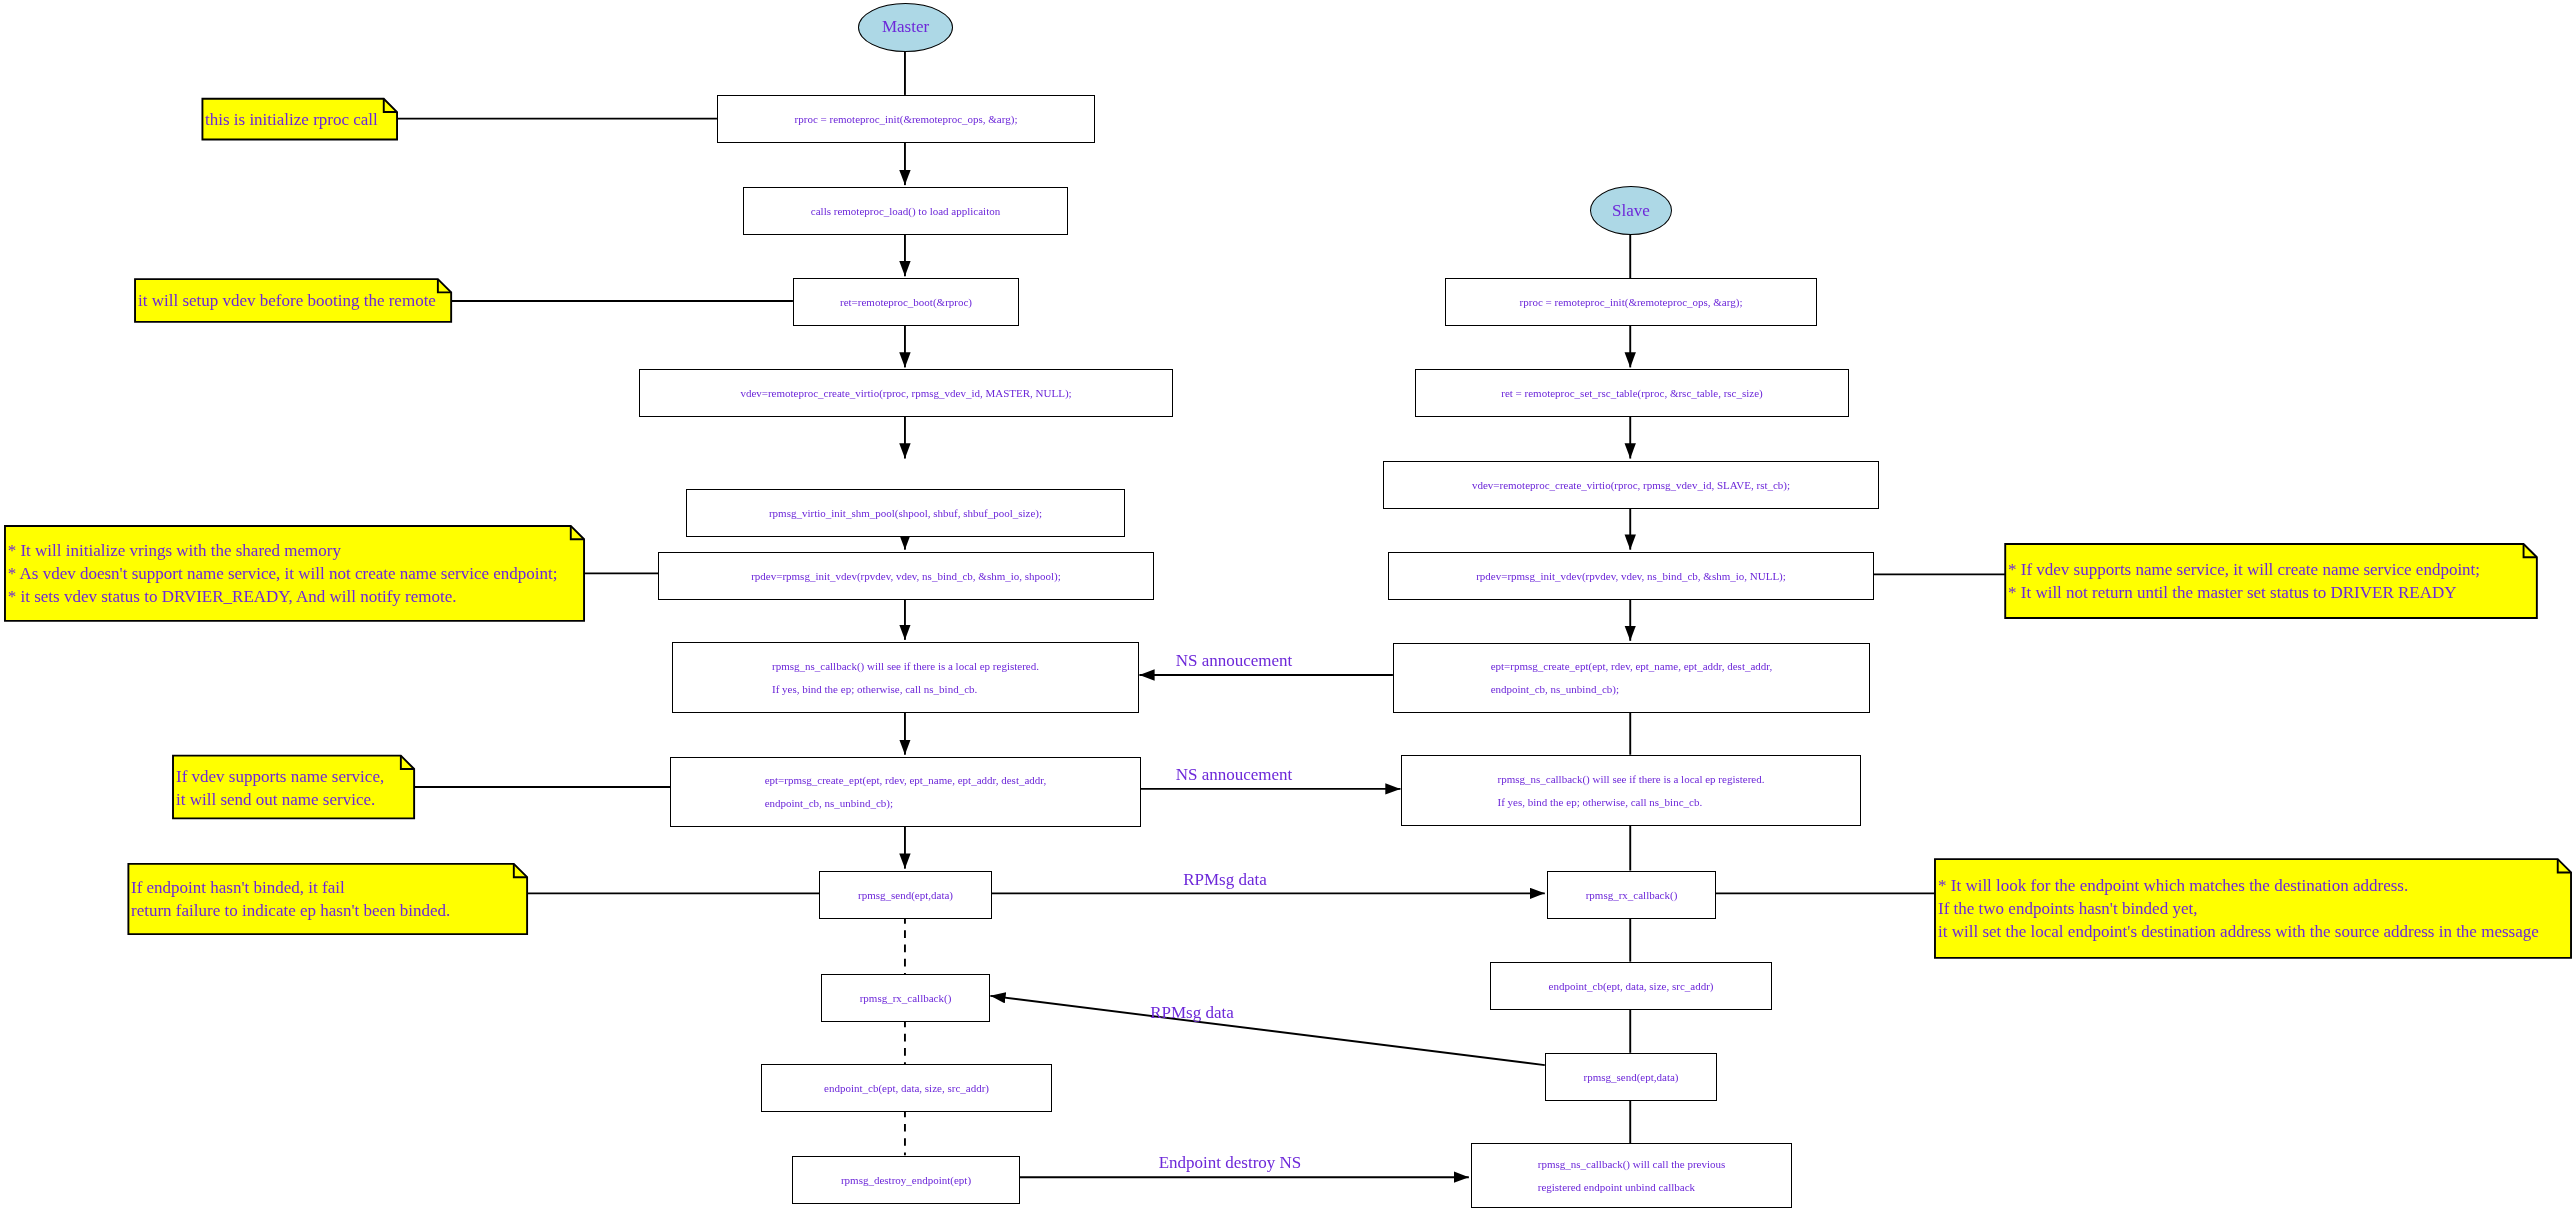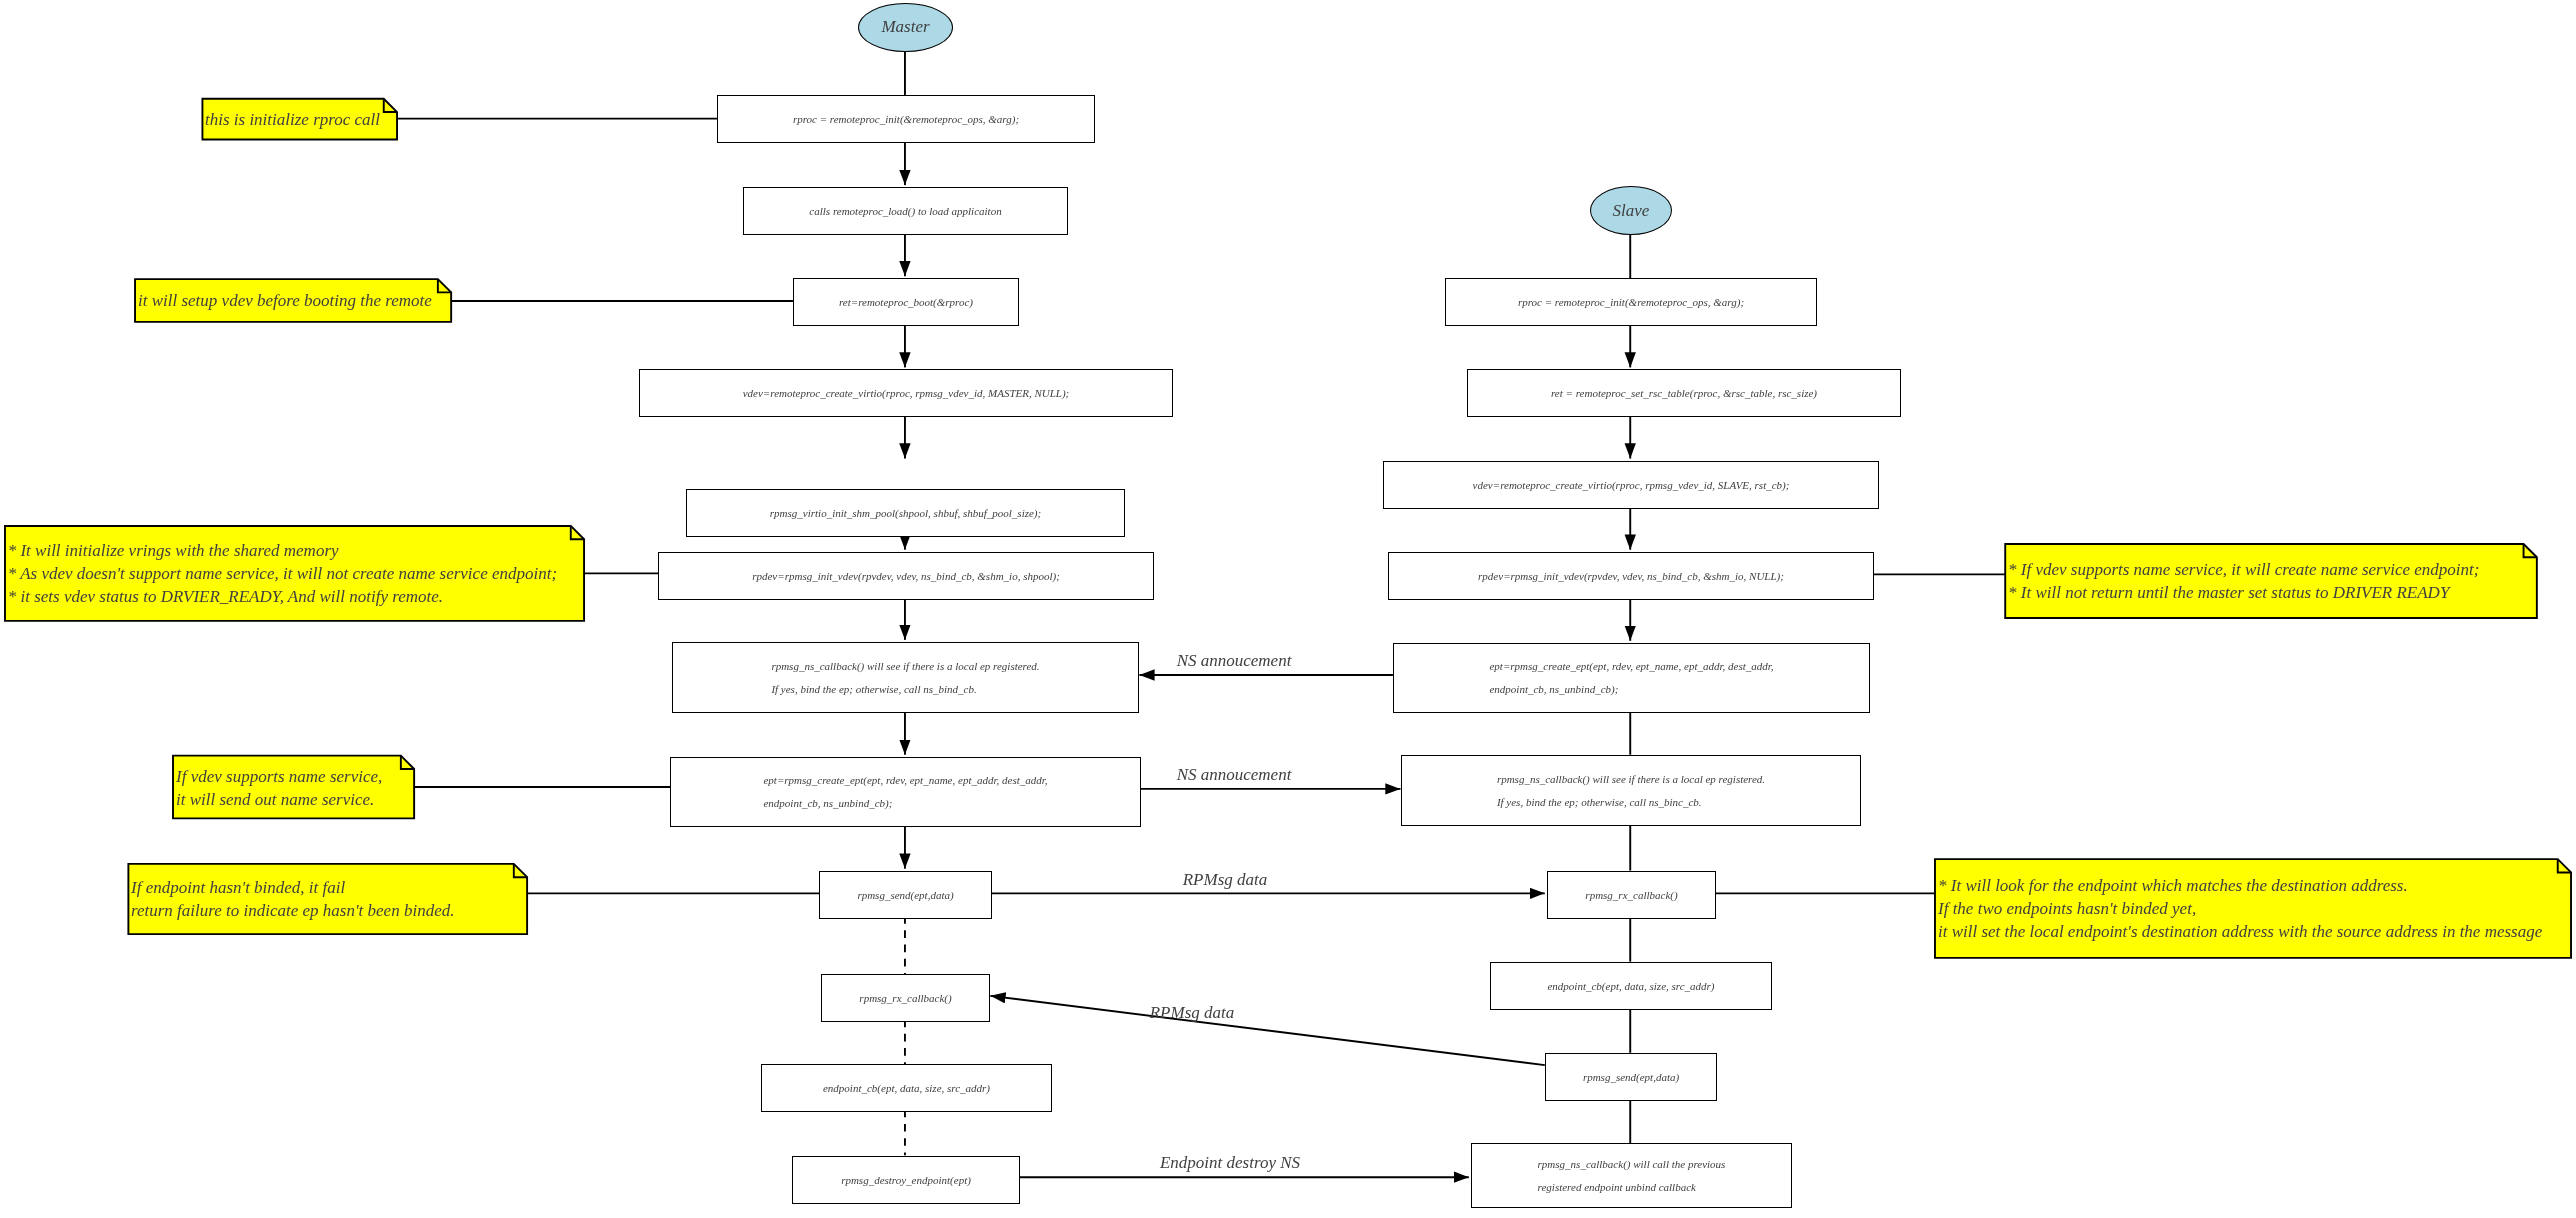--- a/index.html
+++ b/index.html
@@ -1,17 +1,17 @@
 <!DOCTYPE html>
 <html style="font-size:15px"><head>
 <meta charset="utf-8">
 <style>
   html,body{margin:0;padding:0;background:#ffffff;}
   .canvas{position:relative;width:2536px;height:1218px;background:#ffffff;
-          font-family:"Liberation Serif","DejaVu Serif",serif;color:#404040;font-style:italic;}
+          font-family:"Liberation Serif","DejaVu Serif",serif;color:#6d28d9;}
   svg.layer{position:absolute;left:0;top:0;}
   .node{position:absolute;border:1.9px solid #000;background:#ffffff;
         display:flex;align-items:center;justify-content:center;
         font-size:11px;line-height:23px;text-align:center;white-space:nowrap;}
   .node.ml{white-space:pre-line;text-align:left;}
   .terminal{position:absolute;border:1.9px solid #000;background:#add8e6;border-radius:50%;
         display:flex;align-items:center;justify-content:center;font-size:17px;}
   .note-text{position:absolute;display:flex;align-items:center;justify-content:flex-start;
         font-size:17px;line-height:23px;white-space:pre-line;text-align:left;
         padding-left:3px;box-sizing:border-box;}
@@ -107,21 +107,21 @@
 If yes, bind the ep; otherwise, call ns_bind_cb.</div>
   <div class="node ml" style="left:670px;top:757px;width:469px;height:68px;">ept=rpmsg_create_ept(ept, rdev, ept_name, ept_addr, dest_addr,
 endpoint_cb, ns_unbind_cb);</div>
   <div class="node" style="left:819px;top:871px;width:171px;height:46px;">rpmsg_send(ept,data)</div>
   <div class="node" style="left:821px;top:974px;width:167px;height:46px;">rpmsg_rx_callback()</div>
   <div class="node" style="left:761px;top:1064px;width:289px;height:46px;">endpoint_cb(ept, data, size, src_addr)</div>
   <div class="node" style="left:792px;top:1156px;width:226px;height:46px;">rpmsg_destroy_endpoint(ept)</div>
 
   <div class="terminal" style="left:1590px;top:186px;width:80px;height:47px;">Slave</div>
   <div class="node" style="left:1445px;top:278px;width:370px;height:46px;">rproc = remoteproc_init(&amp;remoteproc_ops, &amp;arg);</div>
-  <div class="node" style="left:1467px;top:369px;width:432px;height:46px;">ret = remoteproc_set_rsc_table(rproc, &amp;rsc_table, rsc_size)</div>
+  <div class="node" style="left:1415px;top:369px;width:432px;height:46px;">ret = remoteproc_set_rsc_table(rproc, &amp;rsc_table, rsc_size)</div>
   <div class="node" style="left:1383px;top:461px;width:494px;height:46px;">vdev=remoteproc_create_virtio(rproc, rpmsg_vdev_id, SLAVE, rst_cb);</div>
   <div class="node" style="left:1388px;top:552px;width:484px;height:46px;">rpdev=rpmsg_init_vdev(rpvdev, vdev, ns_bind_cb, &amp;shm_io, NULL);</div>
   <div class="node ml" style="left:1393px;top:643px;width:475px;height:68px;">ept=rpmsg_create_ept(ept, rdev, ept_name, ept_addr, dest_addr,
 endpoint_cb, ns_unbind_cb);</div>
   <div class="node ml" style="left:1401px;top:755px;width:458px;height:69px;">rpmsg_ns_callback() will see if there is a local ep registered.
 If yes, bind the ep; otherwise, call ns_binc_cb.</div>
   <div class="node" style="left:1547px;top:871px;width:167px;height:46px;">rpmsg_rx_callback()</div>
   <div class="node" style="left:1490px;top:962px;width:280px;height:46px;">endpoint_cb(ept, data, size, src_addr)</div>
   <div class="node" style="left:1545px;top:1053px;width:170px;height:46px;">rpmsg_send(ept,data)</div>
   <div class="node ml" style="left:1471px;top:1143px;width:319px;height:63px;">rpmsg_ns_callback() will call the previous

